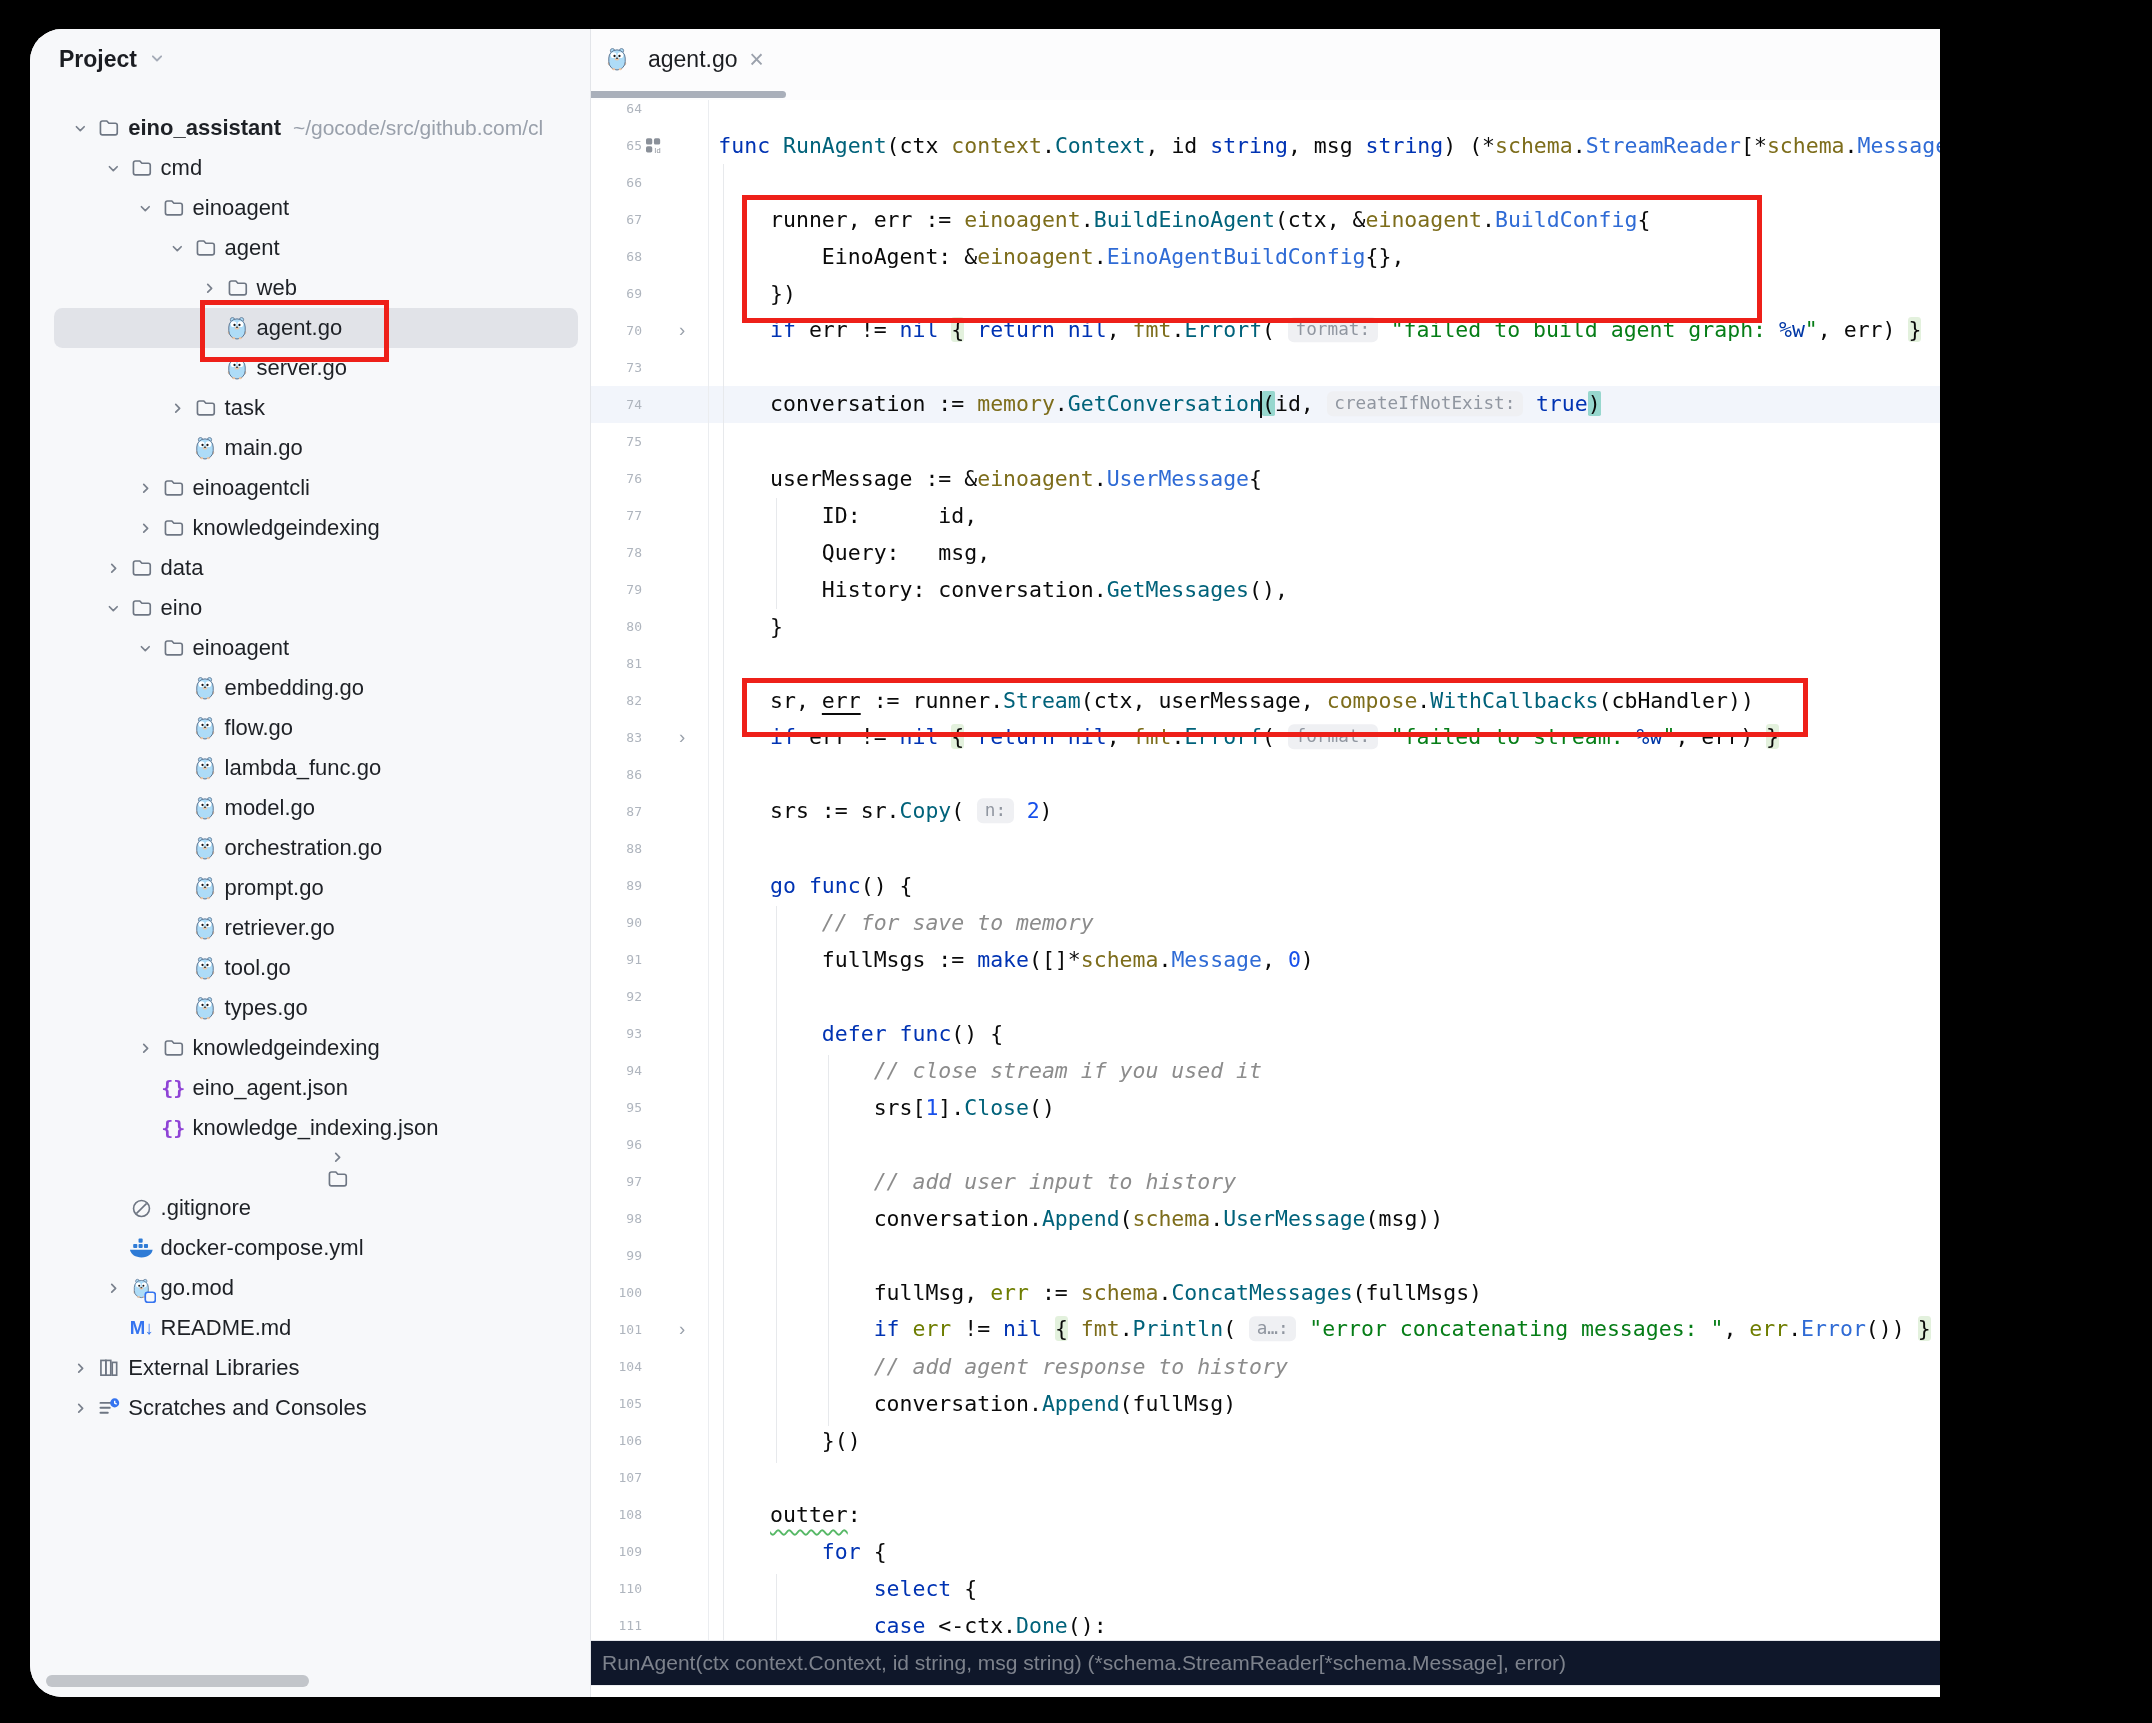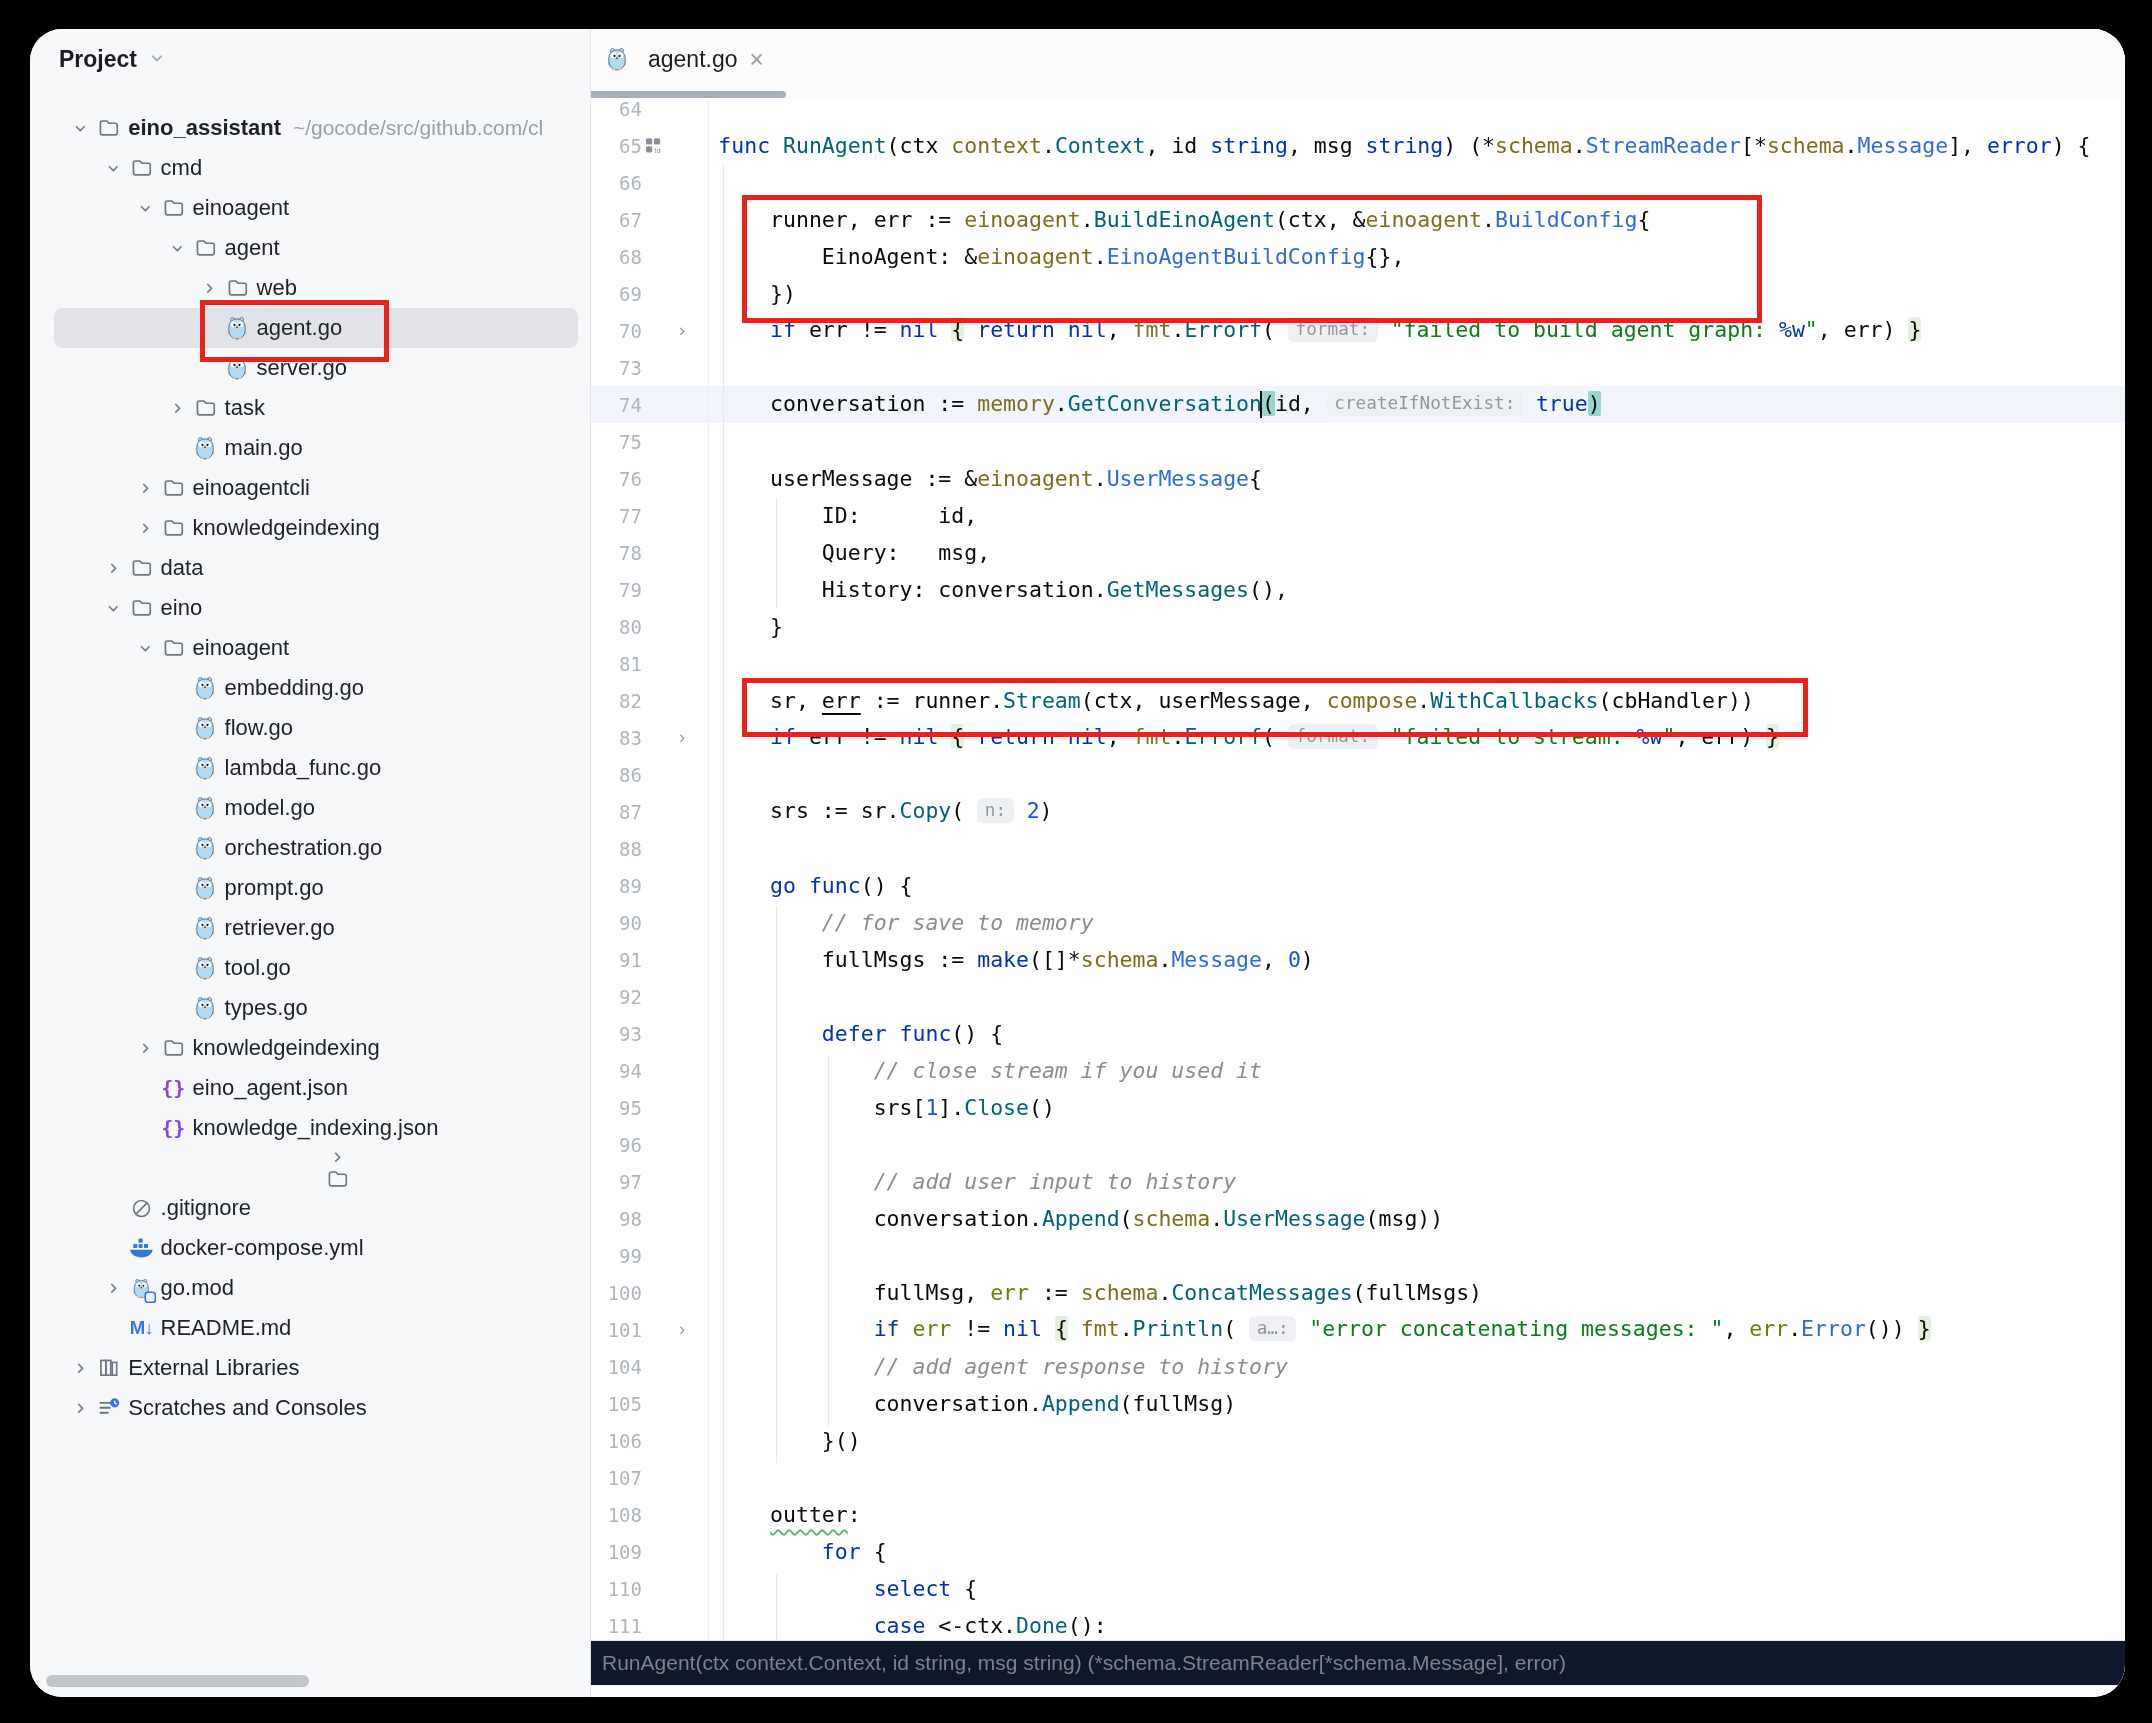--- a/index.html
+++ b/index.html
@@ -1,16 +1,16 @@
 <!DOCTYPE html>
 <html style="font-size:13.5px"><head>
 <meta charset="utf-8">
 <style>
   html,body{margin:0;padding:0;background:#000;}
-  .stage{position:relative;width:2152px;height:1724px;background:#000;overflow:hidden;
+  .stage{position:relative;width:1940px;height:1724px;background:#000;overflow:hidden;
          font-family:"Liberation Sans",sans-serif;}
   .window{position:absolute;left:30px;top:29px;width:2095px;height:1668px;background:#FFFFFF;
           border-radius:32px;overflow:hidden;}
 
   
   .project-panel{position:absolute;left:0;top:0;width:560px;height:100%;background:#F7F8FA;
                  border-right:0.8px solid #E3E5E9;overflow:hidden;}
   .panel-header{position:absolute;left:29px;top:11.8px;height:37px;display:flex;align-items:center;gap:10px;}
   .panel-title{font-size:23px;font-weight:700;color:#1B1D22;}
   .tree{position:absolute;left:0;top:79px;width:100%;}
@@ -32,21 +32,21 @@
   .tab{position:absolute;left:13.5px;top:17px;display:flex;align-items:center;gap:11.8px;}
   .tab-label{font-size:23px;color:#1C1E22;}
   .tab-close{font-size:25px;color:#9BA1AC;line-height:25px;}
   .tab-underline{position:absolute;left:0;top:62px;width:195px;height:6.7px;background:#A9AFBA;border-radius:0 4.2px 4.2px 0;}
 
   .code-area{position:absolute;left:0;top:71px;right:0;bottom:55px;overflow:hidden;background:#fff;}
   .code-rows{margin-top:-10px;}
   .code-row{height:37px;display:flex;align-items:center;}
   .code-row.current{background:#F2F5FB;}
   .ln{width:51px;min-width:51px;text-align:right;font-family:"DejaVu Sans Mono",monospace;
-      font-size:19px;color:#AFB5BE;}
+      font-size:13px;color:#AFB5BE;}
   .gslot{width:66px;min-width:66px;height:37px;position:relative;border-right:0.8px solid #EBEDF0;align-self:stretch;}
   .fold-arrow{position:absolute;left:37px;top:6.7px;color:#9AA1AB;font-size:18.6px;font-family:"Liberation Sans",sans-serif;}
   .cv-icon{position:absolute;left:3.4px;top:8.4px;}
   .codetext{font-family:"DejaVu Sans Mono",monospace;font-size:21.5px;white-space:pre;margin-left:9.3px;color:#0A0A0A;}
 
   .tok-k{color:#0033B3;}
   .tok-f{color:#00627A;}
   .tok-t{color:#2F6BD5;}
   .tok-pk{color:#7D6D1B;}
   .tok-s{color:#067D17;}

